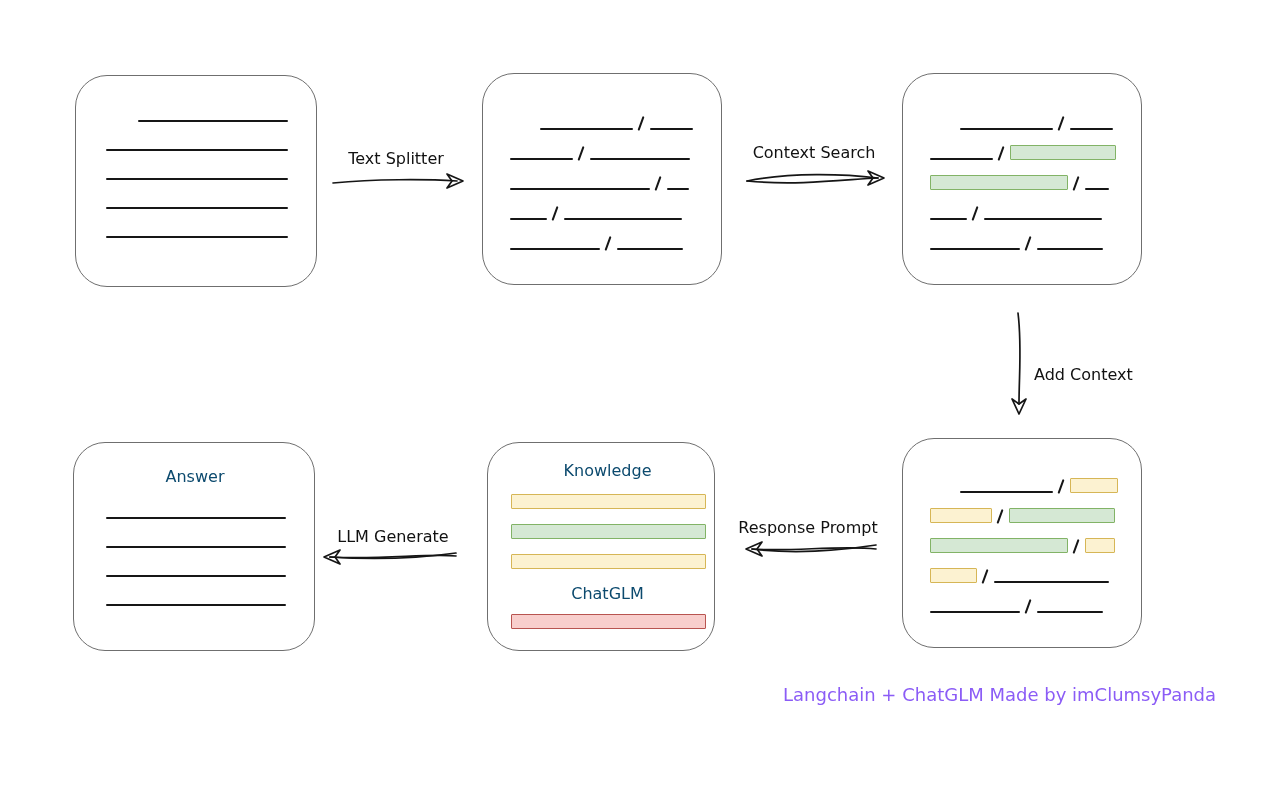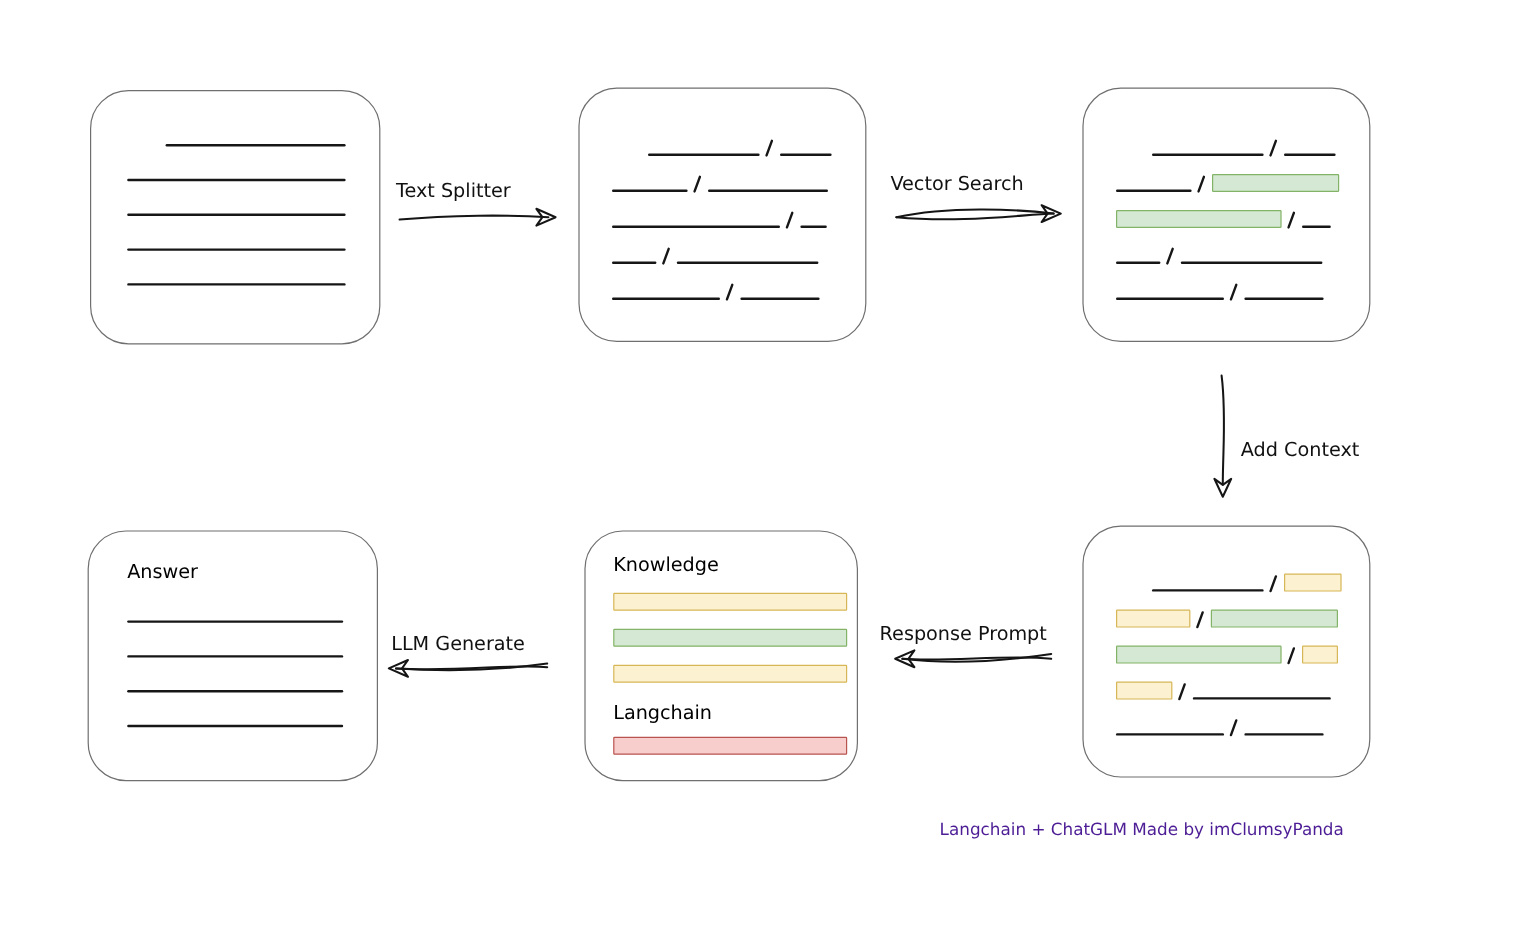--- a/index.html
+++ b/index.html
@@ -18,30 +18,30 @@
   .rows { display:flex; flex-direction:column; }
   .row  { display:flex; align-items:flex-end; height:16px; }
   .gap  { height:1px; flex:0 0 auto; }
   .ln   { height:2px; background:var(--stroke,#161616); flex:0 0 auto; border-radius:1px; }
   .sl   { width:2.4px; height:15px; background:var(--stroke,#161616); transform:rotate(20deg);
           margin:0 8px -1px 7px; flex:0 0 auto; border-radius:1px; }
   .bar  { height:13px; border:1.4px solid; border-radius:1px; flex:0 0 auto; }
   .bar.green  { background:var(--green-fill,#d5e8d4);  border-color:var(--green-border,#82b366); }
   .bar.yellow { background:var(--yellow-fill,#fff2cc); border-color:var(--yellow-border,#d6b656); }
 
-  .box-label { font-size:16px; line-height:20px; color:#000000; white-space:nowrap; }
+  .box-label { font-size:16px; line-height:20px; color:#0c4a6e; white-space:nowrap;text-align:center; }
   .bars { display:flex; flex-direction:column; gap:15px; }
   .pbar { height:13px; border:1.4px solid; border-radius:1px; width:100%; box-sizing:content-box; }
   .pbar.green  { background:var(--green-fill,#d5e8d4);  border-color:var(--green-border,#82b366); }
   .pbar.yellow { background:var(--yellow-fill,#fff2cc); border-color:var(--yellow-border,#d6b656); }
   .pbar.red    { background:var(--red-fill,#f8cecc);    border-color:var(--red-border,#b85450); }
 
   .lbl { position:absolute; font-size:16px; line-height:19px; color:#111; white-space:nowrap; }
-  .lbl.center { text-align:left; }
-  .caption { position:absolute; font-size:14px; color:#4c1d95; white-space:nowrap; }
+  .lbl.center { text-align:center; }
+  .caption { position:absolute; font-size:18px; color:#8b5cf6; white-space:nowrap; }
 </style>
 </head>
 <body>
 
 <div class="canvas">
 
   <svg class="arrows" viewBox="0 0 1262 792" fill="none" stroke="#151515" stroke-width="1.7" stroke-linecap="round" stroke-linejoin="round">
 
     <g>
       <path d="M333,183 C 375,179 425,179 457,181"></path>
@@ -186,21 +186,21 @@
       </div>
   </div>
 
   <div class="box" style="left:487px; top:442px; width:228px; height:209px; padding:18px 10px 0 23px;">
     <div class="box-label">Knowledge</div>
     <div class="bars" style="margin-top:13px;">
         <div class="pbar yellow"></div>
         <div class="pbar green"></div>
         <div class="pbar yellow"></div>
       </div>
-    <div class="box-label" style="margin-top:15px;">Langchain</div>
+    <div class="box-label" style="margin-top:15px;">ChatGLM</div>
     <div class="bars" style="margin-top:10px;">
         <div class="pbar red"></div>
       </div>
   </div>
 
   <div class="box" style="left:73px; top:442px; width:242px; height:209px; padding:24px 30px 0 32px;">
     <div class="box-label">Answer</div>
     <div class="rows" style="margin-top:16px; gap:13px;">
         <div class="row">
           <div class="ln" style="width: 180px;"></div>
@@ -211,20 +211,20 @@
         <div class="row">
           <div class="ln" style="width: 180px;"></div>
         </div>
         <div class="row">
           <div class="ln" style="width: 180px;"></div>
         </div>
       </div>
   </div>
 
   <div class="lbl center" style="left:330px; top:149px; width:132px;">Text Splitter</div>
-  <div class="lbl center" style="left:742px; top:143px; width:144px;">Vector Search</div>
+  <div class="lbl center" style="left:742px; top:143px; width:144px;">Context Search</div>
   <div class="lbl" style="left:1034px; top:365px;">Add Context</div>
   <div class="lbl center" style="left:733px; top:518px; width:150px;">Response Prompt</div>
   <div class="lbl center" style="left:326px; top:527px; width:134px;">LLM Generate</div>
 
   <div class="caption" style="left:783px; top:684px;">Langchain + ChatGLM Made by imClumsyPanda</div>
 
 </div>
 
 </body></html>

